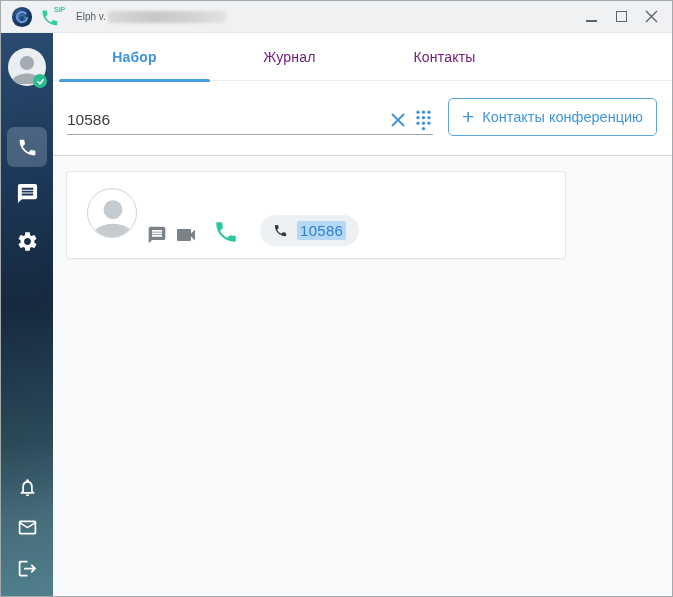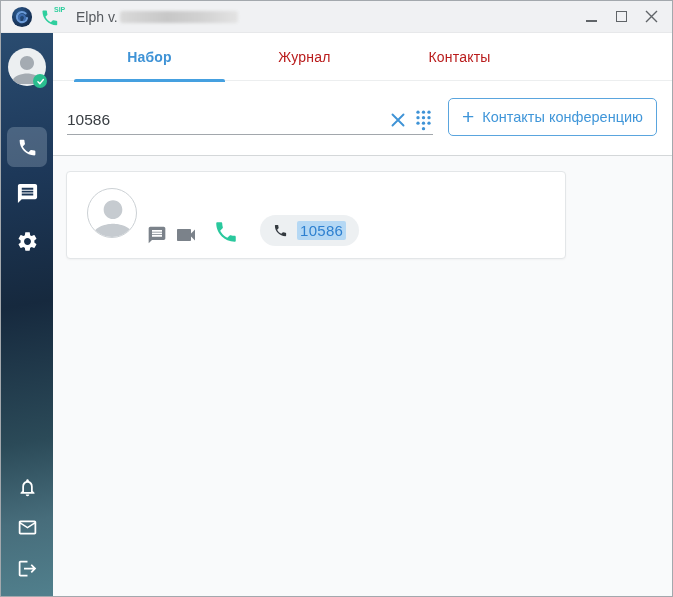--- a/index.html
+++ b/index.html
@@ -13,21 +13,21 @@
   }
 
   
   .titlebar {
     position:absolute; top:0; left:0; width:100%; height:32px;
     background:#f0f1f3; border-bottom:1px solid #e7e8ea;
     display:flex; align-items:center;
   }
   .app-logo { width:22px; height:22px; margin-left:10px; flex:0 0 auto; }
   .sip-icon { margin-left:7px; flex:0 0 auto; }
-  .win-title { margin-left:8px; font-size:14px; color:#55595e; display:flex; align-items:center; }
+  .win-title { margin-left:8px; font-size:10px; color:#55595e; display:flex; align-items:center; }
   .redacted {
     display:inline-block; width:118px; height:12px; margin-left:2px;
     background:linear-gradient(90deg,#d9d9d9,#c7c7c7 40%,#d2d2d2 70%,#e3e3e3);
     border-radius:3px; filter:blur(1.5px);
   }
   .win-controls { margin-left:auto; margin-right:6px; display:flex; }
   .win-btn { width:30px; height:32px; display:flex; align-items:center; justify-content:center; cursor:default; }
   .glyph-min { width:11px; height:0; border-top:2px solid #606468; margin-top:8px; }
   .glyph-max { width:11px; height:11px; border:1.6px solid #606468; }
 
@@ -52,24 +52,24 @@
     display:flex; align-items:center; justify-content:center;
   }
   .sb-icon { position:absolute; left:14px; width:24px; height:24px; display:flex; align-items:center; justify-content:center; }
   .sb-icon-sm { position:absolute; left:15px; width:22px; height:22px; display:flex; align-items:center; justify-content:center; }
 
   
   .main-header {
     position:absolute; left:52px; top:32px; width:621px; height:123px;
     background:#ffffff; border-bottom:1px solid #d4d7d9;
   }
-  .tab-bar { position:absolute; left:0; top:0; width:100%; height:48px; border-bottom:1px solid #eceeef; display:flex; padding-left:19px; }
+  .tab-bar { position:absolute; left:0; top:0; width:100%; height:48px; border-bottom:1px solid #eceeef; display:flex; padding-left:4px; }
   .tab {
     width:155px; height:48px; display:flex; align-items:center; justify-content:center;
-    font-size:14px; color:#b91c1c; letter-spacing:.2px; position:relative; cursor:pointer;
+    font-size:14px; color:#701a75; letter-spacing:.2px; position:relative; cursor:pointer;
   }
   .tab.active { color:#3f93d6; font-weight:bold; }
   .tab.active::after {
     content:""; position:absolute; left:2px; right:2px; bottom:-1px; height:3px;
     background:#45a0e0; border-radius:2px 2px 0 0;
   }
   .search-label { position:absolute; left:14px; top:54px; font-size:12.5px; color:#8b9197; }
   .search-row {
     position:absolute; left:14px; top:72px; width:366px; height:30px;
     border-bottom:1px solid #a2a7ac; display:flex; align-items:center;

